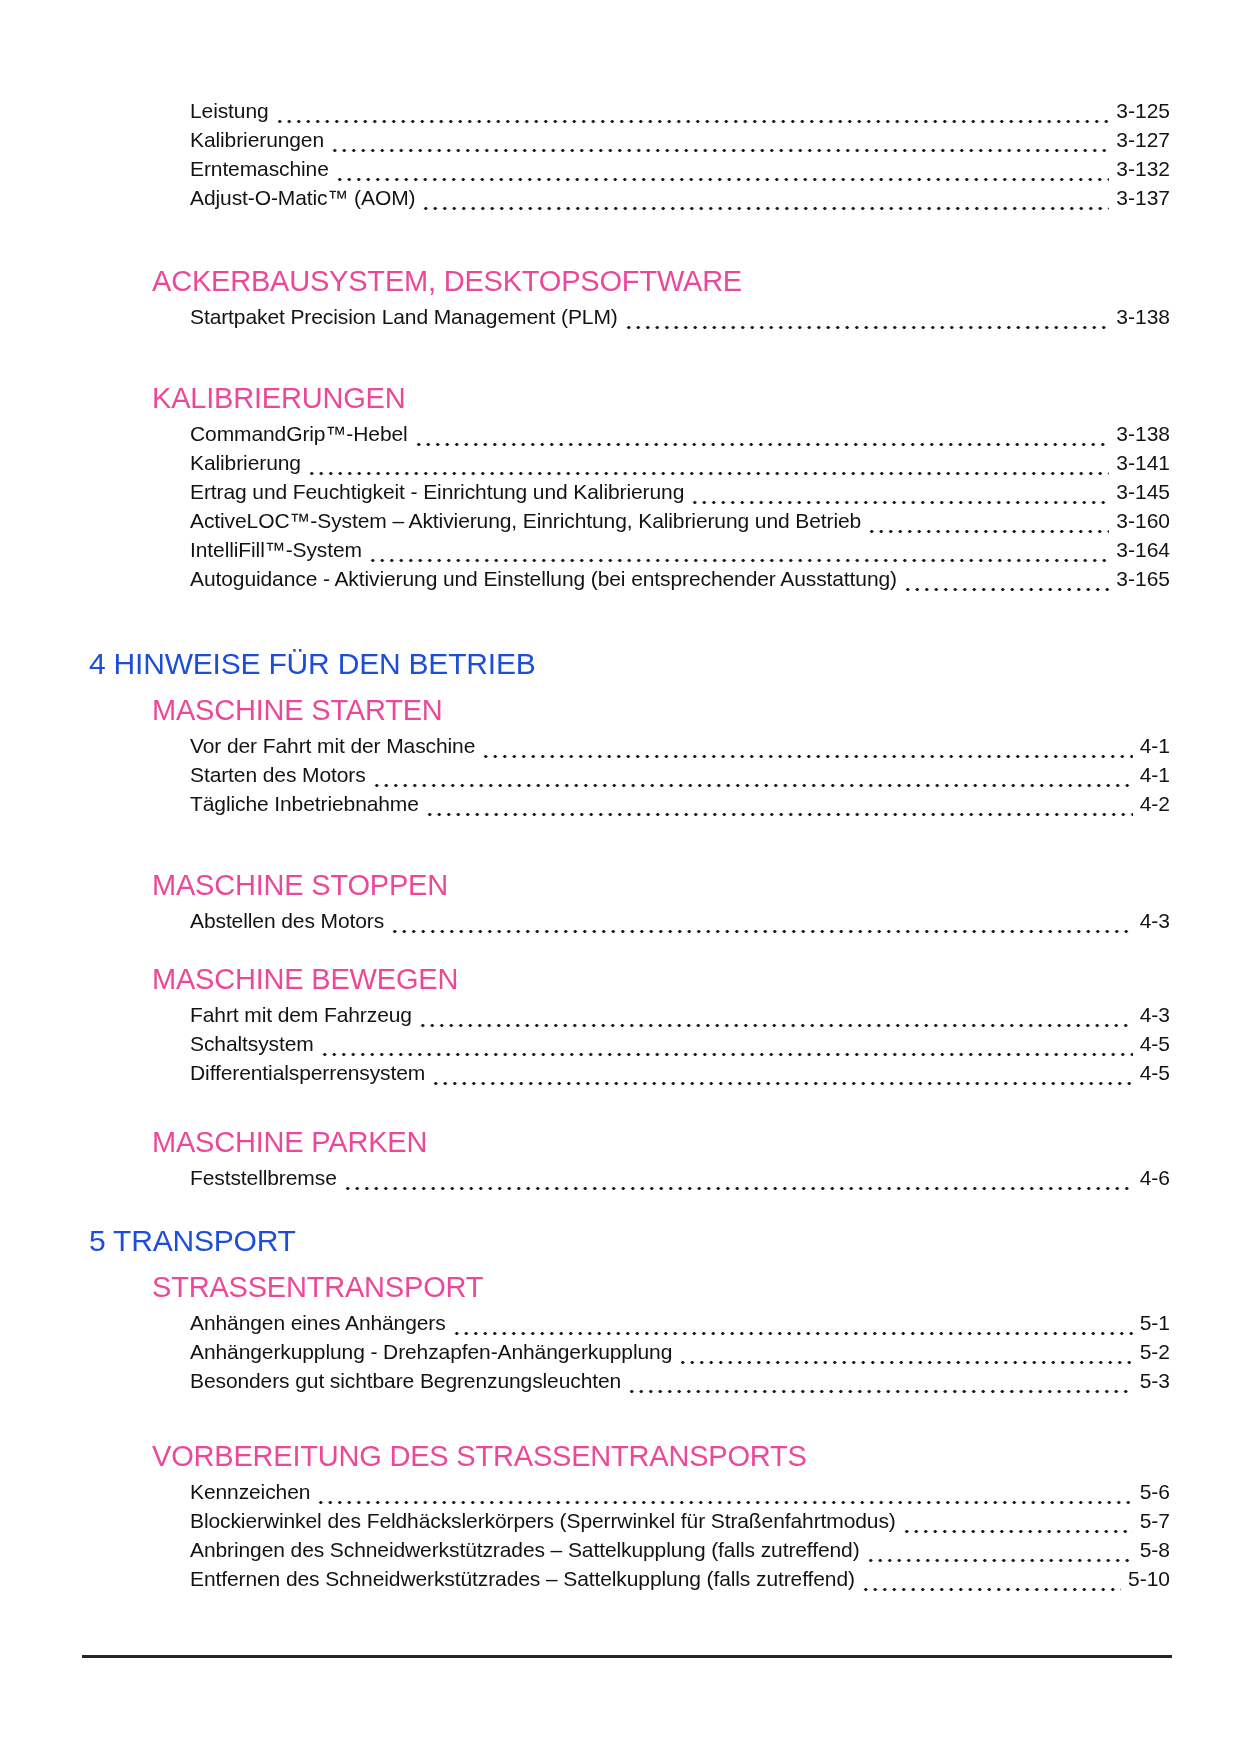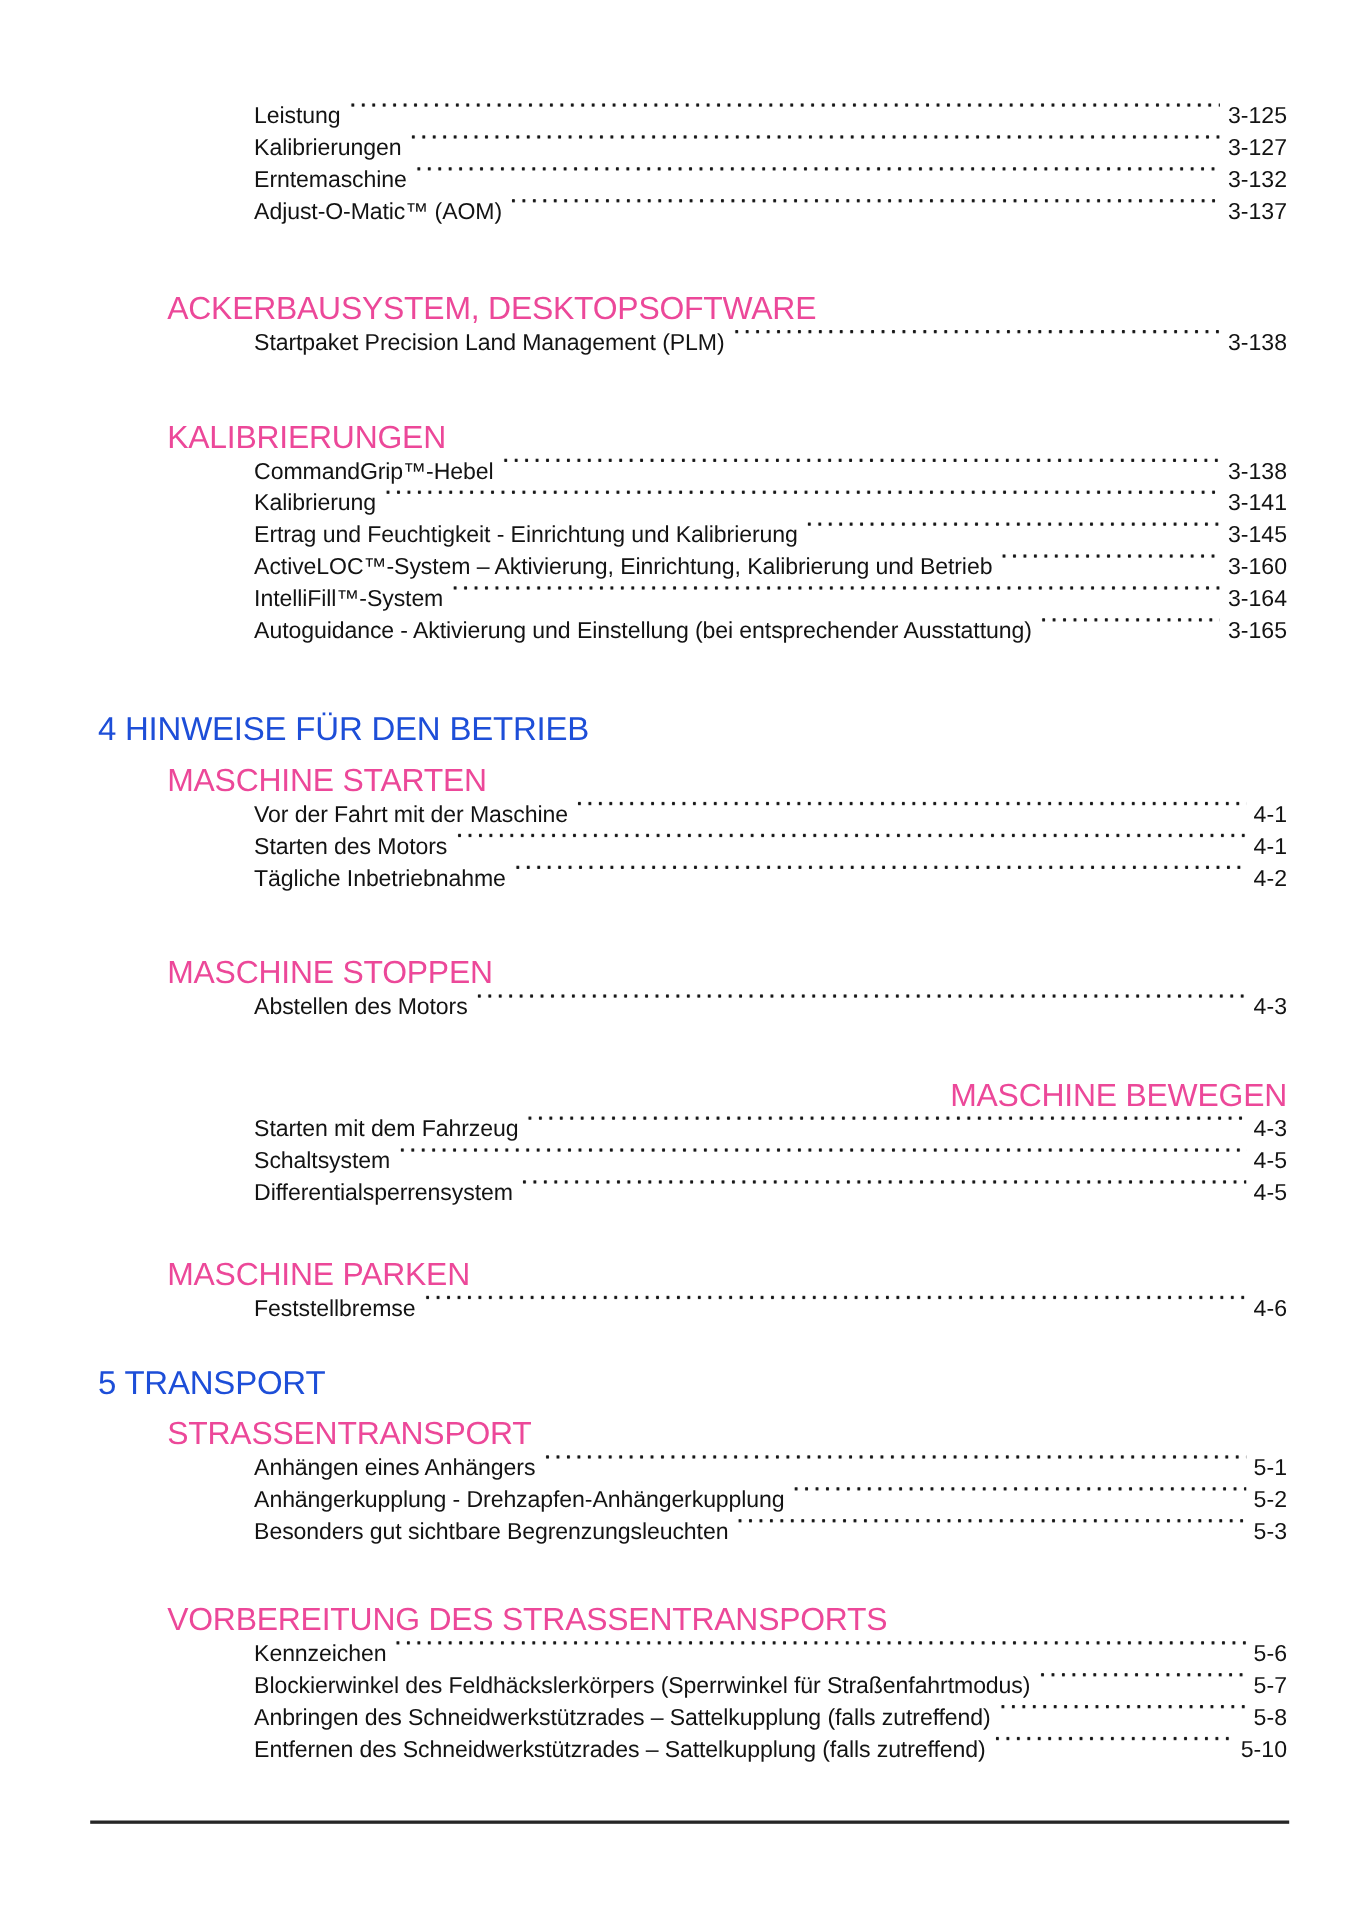--- a/index.html
+++ b/index.html
@@ -25,41 +25,40 @@
     font-size: 29px;
     line-height: 38px;
     letter-spacing: -0.2px;
     margin-left: 63px;
     color: #ec4899;
     white-space: nowrap;
   }
   .rows { margin-left: 101px; }
   .row {
     display: flex;
-    align-items: flex-start;
+    align-items: flex-end;
     height: 29px;
     font-size: 21px;
     color: #131313;
-    margin-left: 41px;
   }
   .row .t { flex: 0 0 auto; white-space: nowrap; letter-spacing: -0.1px; }
   .row .leader {
     flex: 1 1 auto;
     height: 3px;
     margin: 0 7px 0 6px;
     background-image: radial-gradient(circle, #161616 1.35px, rgba(0,0,0,0) 1.8px);
     background-size: 9.5px 3px;
     background-repeat: repeat-x;
     background-position: left bottom;
     min-width: 12px;
   }
   .row .p { flex: 0 0 auto; white-space: nowrap; }
   .mt-52 { margin-top: 52px; }
   .mt-50 { margin-top: 50px; }
-  .mt-48 { margin-top: 44px; text-align: right; }
+  .mt-48 { margin-top: 27px; }
   .mt-42 { margin-top: 38px; }
   .mt-30 { margin-top: 30px; }
   .mt-6  { margin-top: 6px; }
   .mt-44 { margin-top: 44px; }
 
   .bottom-rule {
     position: absolute;
     left: 82px;
     top: 1655px;
     width: 1090px;
@@ -165,21 +164,21 @@
       <div class="row">
         <span class="t">Abstellen des Motors</span>
         <span class="leader"></span>
         <span class="p">4-3</span>
       </div>
     </div>
 
     <div class="section-h mt-48">MASCHINE BEWEGEN</div>
     <div class="rows">
       <div class="row">
-        <span class="t">Starten mit dem Fahrzeug</span>
+        <span class="t">Fahrt mit dem Fahrzeug</span>
         <span class="leader"></span>
         <span class="p">4-3</span>
       </div>
       <div class="row">
         <span class="t">Schaltsystem</span>
         <span class="leader"></span>
         <span class="p">4-5</span>
       </div>
       <div class="row">
         <span class="t">Differentialsperrensystem</span>

